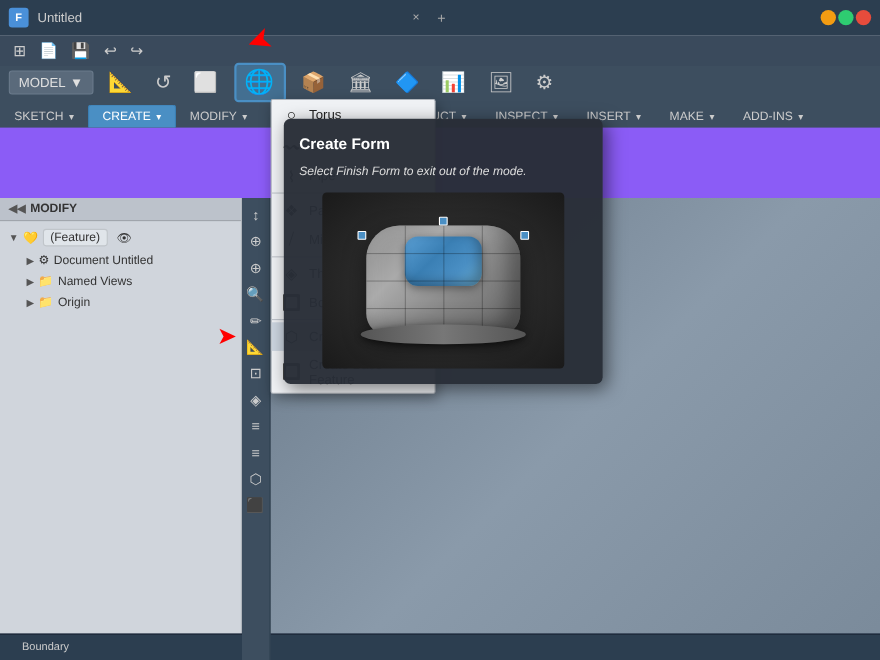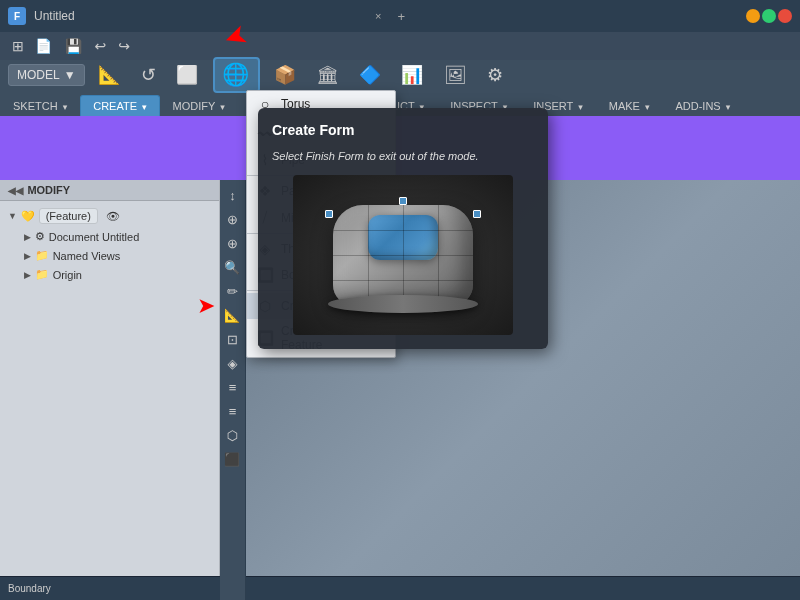--- a/index.html
+++ b/index.html
@@ -166,21 +166,21 @@
     
     #status-bar {
       position: absolute;
       bottom: 0;
       left: 0;
       right: 0;
       height: 24px;
       background: #2c3e50;
       display: flex;
       align-items: center;
-      padding: 0 8px;
+      padding: 0 20px;
       color: #ccc;
       font-size: 10px;
       border-top: 1px solid #1a2535;
     }
 
     
     #viewport {
       flex: 1;
       background: #7a8a9a;
       position: relative;

